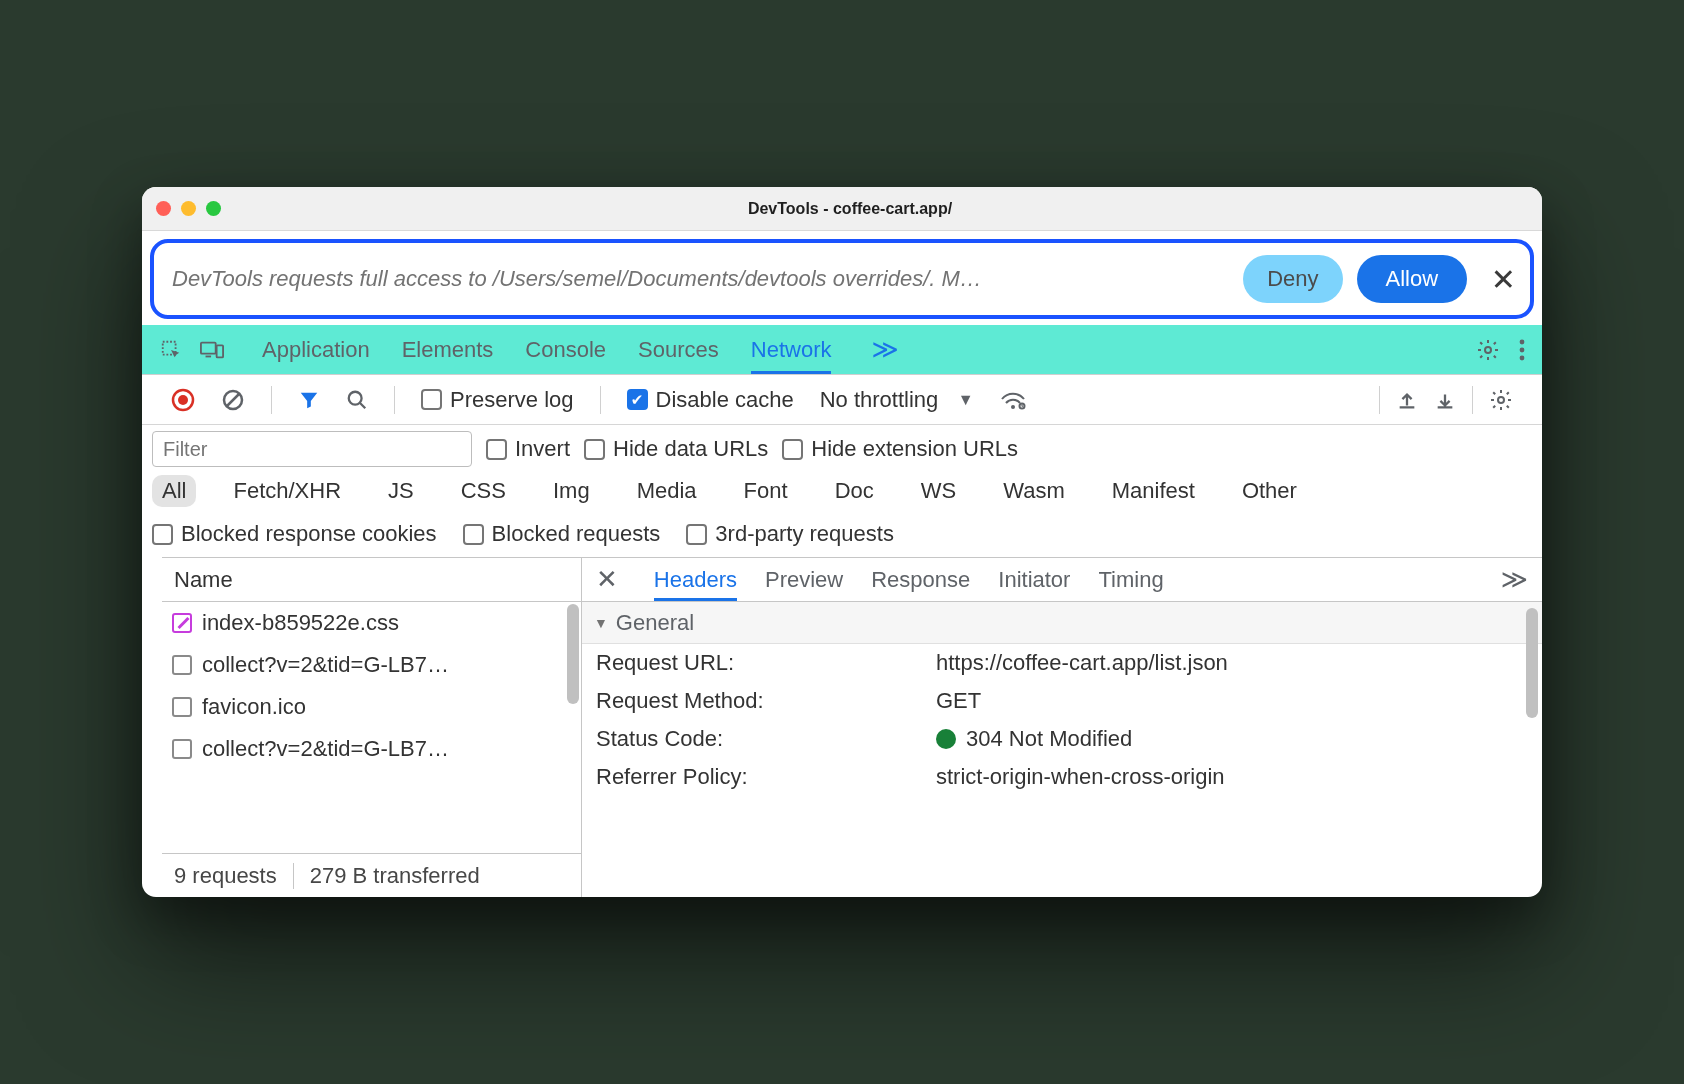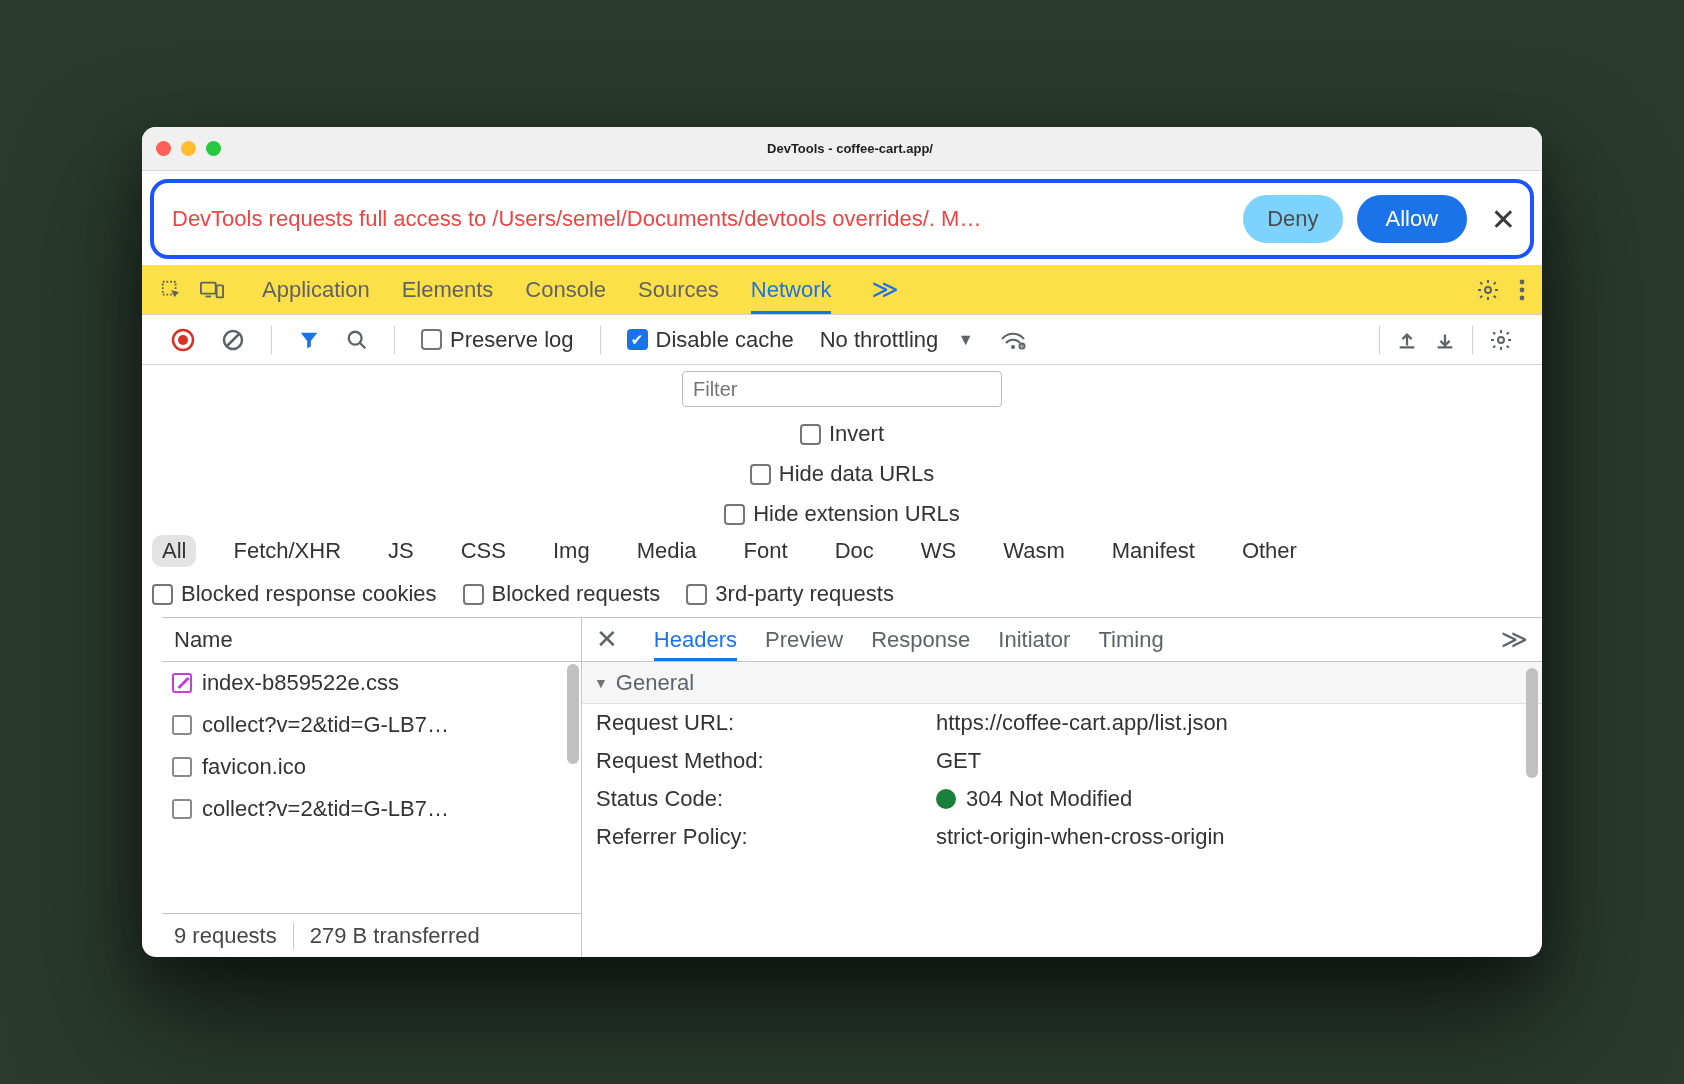--- a/index.html
+++ b/index.html
@@ -6,51 +6,51 @@
   body { background: #2a3a2e; width: 1684px; height: 1084px; display: flex; align-items: center; justify-content: center; }
   .window {
     width: 1400px; background: #fff; border-radius: 14px; overflow: hidden;
     box-shadow: 0 60px 120px rgba(0,0,0,0.55), 0 20px 50px rgba(0,0,0,0.35);
   }
   
   .titlebar { height: 44px; background: #f0f0f0; display: flex; align-items: center; padding: 0 14px; border-bottom: 1px solid #d8d8d8; position:relative; }
   .traffic { display: flex; gap: 10px; }
   .dot { width: 15px; height: 15px; border-radius: 50%; }
   .dot.red { background:#ff5f57; } .dot.yellow { background:#febc2e; } .dot.green { background:#28c840; }
-  .title { position:absolute; left:16px; right:0; text-align:center; font-size: 13px; font-weight: 600; color:#1f1f1f; pointer-events:none;}
+  .title { position:absolute; left:16px; right:0; text-align:center; font-size: 16px; font-weight: 600; color:#1f1f1f; pointer-events:none;}
   
   .perm-wrap { padding: 8px 8px 6px; }
   .perm {
     border: 4px solid #1a53ff; border-radius: 18px; height: 80px;
     display: flex; align-items: center; padding: 0 14px 0 18px; gap: 14px;
   }
-  .perm-text { flex: 1; font-size: 22px; color: #ef4444; white-space: nowrap; overflow: hidden; text-overflow: clip; }
+  .perm-text { flex: 1; font-size: 22px; color: #737373; white-space: nowrap; overflow: hidden; text-overflow: clip; font-style: italic; }
   .btn { border-radius: 26px; font-size: 22px; height: 48px; display:flex; align-items:center; justify-content:center; border:none; cursor:pointer; }
   .btn-deny { background:#7dd3fc; color:#4b4b4b; width: 100px; }
   .btn-allow { background:#1a73e8; color:#fff; width: 110px; }
   .perm-x { font-size: 30px; color:#3a3a3a; padding-left: 10px; cursor:pointer; }
   
-  .tabs-row { height: 50px; background:#fde047; border-bottom: 1px solid #cfcfcf; display:flex; align-items:stretch; }
+  .tabs-row { height: 50px; background:#5eead4; border-bottom: 1px solid #cfcfcf; display:flex; align-items:stretch; }
   .tabs-left { display:flex; align-items:center; gap:18px; padding: 0 18px; }
   .panel-tabs { display:flex; align-items:stretch; gap:32px; padding-left:20px; }
   .panel-tab { display:flex; align-items:center; font-size:22px; color:#5f6368; cursor:pointer; }
   .panel-tab.active { color:#1a73e8; box-shadow: inset 0 -3px 0 #1a73e8; }
   .more-tabs { display:flex; align-items:center; color:#1a73e8; font-size:26px; padding:0 8px; cursor:pointer;}
   .tabs-right { margin-left:auto; display:flex; align-items:center; gap:18px; padding-right:16px; color:#5f6368;}
   .icon { display:inline-flex; align-items:center; justify-content:center; }
   
   .net-toolbar { height: 50px; border-bottom:1px solid #d6d6d6; display:flex; align-items:center; padding:0 29px; gap:26px; font-size:22px; color:#333; flex-wrap:nowrap; }
   .sep { width:1px; height:28px; background:#d0d0d0; }
   .chk { display:flex; align-items:center; gap:8px; cursor:pointer; }
   .chk-box { width:21px; height:21px; border:2px solid #757575; border-radius:4px; display:inline-flex; align-items:center; justify-content:center; background:#fff;}
   .chk-box.checked { background:#1a73e8; border-color:#1a73e8; color:#fff; font-size:15px; }
   .select { display:flex; align-items:center; gap:6px; cursor:pointer;}
   .net-right { margin-left:auto; display:flex; align-items:center; gap:16px; color:#5f6368;}
   
-  .filter-row { padding:6px 10px 4px; display:flex; align-items:center; gap:14px; font-size:22px; color:#333;flex-direction:column; }
+  .filter-row { padding:6px 10px 4px; display:flex; align-items:center; gap:14px; font-size:22px; color:#333; }
   .filter-input { width:320px; height:36px; border:1px solid #bdbdbd; border-radius:4px; padding:0 10px; font-size:20px; color:#757575; background:#fff; }
   
   .type-row { padding:4px 10px 8px; display:flex; align-items:center; gap:27px; font-size:22px; color:#333; }
   .type-chip { padding:3px 10px; border-radius:10px; cursor:pointer;}
   .type-chip.active { background:#e3e3e3; }
   
   .check-row2 { padding:6px 10px 10px; display:flex; align-items:center; gap:26px; font-size:22px; color:#333;}
   
   .body-split { display:flex; height: 340px; border-top:1px solid #c6c6c6;margin-left:20px;}
   .name-col { width: 420px; border-right:1px solid #c6c6c6; display:flex; flex-direction:column; overflow:hidden; position:relative;}

